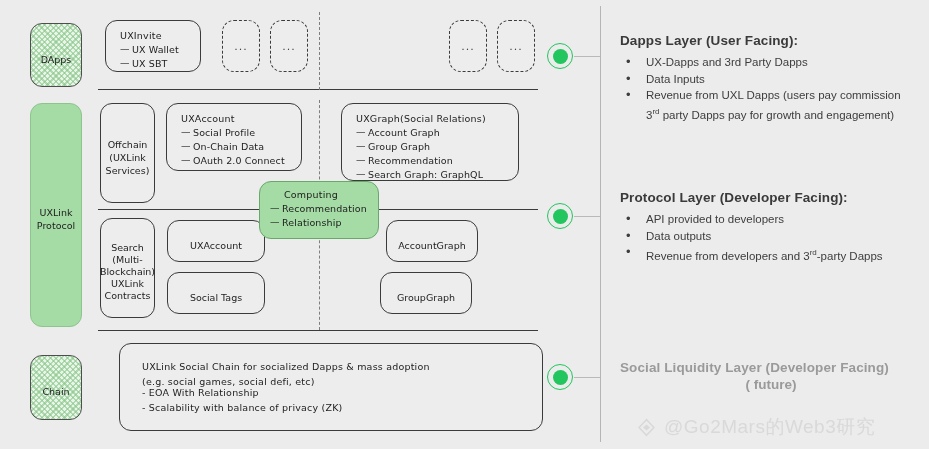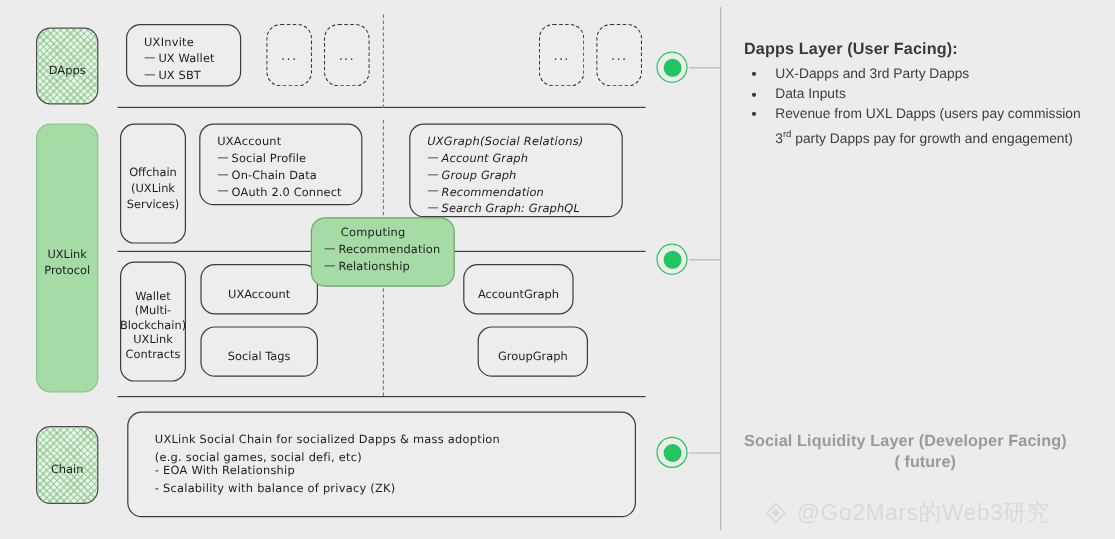--- a/index.html
+++ b/index.html
@@ -200,69 +200,69 @@
 
   <div class="hbox" style="left:166px;top:103px;width:136px;height:68px;">
     <div class="pad lines">
       <div class="boxtitle">UXAccount</div>
       <div class="bl">Social Profile</div>
       <div class="bl">On-Chain Data</div>
       <div class="bl">OAuth 2.0 Connect</div>
     </div>
   </div>
 
-  <div class="hbox" style="left:341px;top:103px;width:178px;height:78px;font-style:italic;">
+  <div class="hbox" style="left:341px;top:103px;width:178px;height:78px;">
     <div class="pad lines">
       <div class="boxtitle">UXGraph(Social Relations)</div>
       <div class="bl">Account Graph</div>
       <div class="bl">Group Graph</div>
       <div class="bl">Recommendation</div>
       <div class="bl">Search Graph: GraphQL</div>
     </div>
   </div>
 
   <div class="hrule" style="left:98px;top:209px;width:440px;"></div>
 
   <div class="hbox" style="left:100px;top:218px;width:55px;height:100px;">
     <div class="centered" style="height:100%;flex-direction:column;line-height:12px;">
-      <span>Wallet</span>
+      <span>Search</span>
       <span>(Multi-</span>
       <span>Blockchain)</span>
       <span>UXLink</span>
       <span>Contracts</span>
     </div>
   </div>
 
   <div class="hbox" style="left:167px;top:220px;width:98px;height:42px;">
     <div class="centered" style="height:100%;">UXAccount</div>
   </div>
 
   <div class="hbox" style="left:167px;top:272px;width:98px;height:42px;">
     <div class="centered" style="height:100%;">Social Tags</div>
   </div>
 
   <div class="hbox" style="left:386px;top:220px;width:92px;height:42px;">
     <div class="centered" style="height:100%;">AccountGraph</div>
   </div>
 
-  <div class="hbox" style="left:398px;top:272px;width:92px;height:42px;">
+  <div class="hbox" style="left:380px;top:272px;width:92px;height:42px;">
     <div class="centered" style="height:100%;">GroupGraph</div>
   </div>
 
   <div class="hbox green" style="left:259px;top:181px;width:120px;height:58px;z-index:5;">
     <div class="pad lines" style="padding:7px 0 0 10px;">
       <div class="boxtitle" style="padding-left:14px;">Computing</div>
       <div class="bl">Recommendation</div>
       <div class="bl">Relationship</div>
     </div>
   </div>
 
   <div class="hrule" style="left:98px;top:330px;width:440px;"></div>
 
-  <div class="hbox" style="left:106px;top:343px;width:424px;height:88px;">
+  <div class="hbox" style="left:119px;top:343px;width:424px;height:88px;">
     <div style="padding:17px 0 0 22px;">
       <div class="boxtitle" style="margin-bottom:4px;">UXLink Social Chain for socialized Dapps &amp; mass adoption</div>
       <div class="boxtitle" style="margin-bottom:0;">(e.g. social games, social defi, etc)</div>
       <div class="boxtitle" style="margin-bottom:4px;">- EOA With Relationship</div>
       <div class="boxtitle">- Scalability with balance of privacy (ZK)</div>
     </div>
   </div>
 
   <div class="vdash" style="left:319px;top:12px;height:78px;"></div>
   <div class="vdash" style="left:319px;top:100px;height:110px;"></div>
@@ -290,20 +290,28 @@
     <ul class="plist">
       <li>UX-Dapps and 3rd Party Dapps</li>
       <li>Data Inputs</li>
       <li>
         <span>Revenue from UXL Dapps (users pay commission</span>
         <span class="ind"><span>3</span><span class="sup">rd</span><span> party Dapps pay for growth and engagement)</span></span>
       </li>
     </ul>
   </div>
 
+  <div class="panel" style="left:620px;top:190px;width:302px;">
+    <div class="ptitle">Protocol Layer (Developer Facing):</div>
+    <ul class="plist">
+      <li>API provided to developers</li>
+      <li>Data outputs</li>
+      <li><span>Revenue from developers and 3</span><span class="sup">rd</span><span>-party Dapps</span></li>
+    </ul>
+  </div>
 
   <div class="panel" style="left:620px;top:360px;width:302px;">
     <div class="ptitle muted">Social Liquidity Layer (Developer Facing)</div>
     <div class="subtitle">( future)</div>
   </div>
 
   <div class="wm" style="left:636px;top:414px;">
     <span>
       <svg width="21" height="21" viewBox="0 0 24 24" fill="none" stroke="#d9d9d9" stroke-width="1.7">
         <path d="M12 3 L20.5 12 L12 21 L3.5 12 Z"></path>

